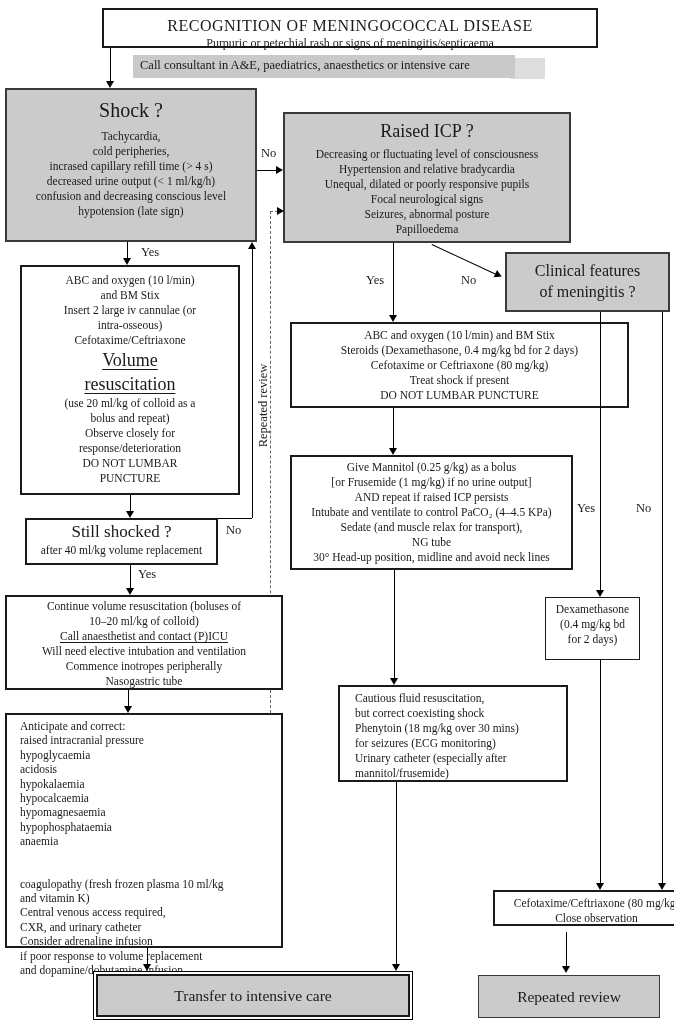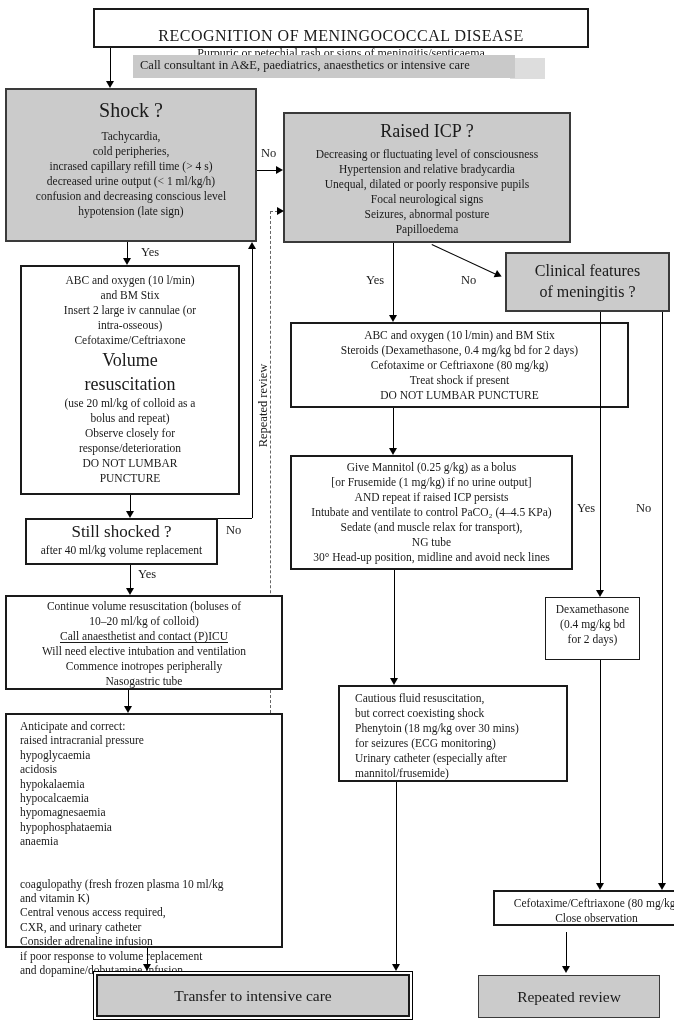--- a/index.html
+++ b/index.html
@@ -19,29 +19,29 @@
   .hdash{position:absolute;height:0;border-top:1px dashed #666;}
   .diag{position:absolute;height:1px;background:#000;transform-origin:0 0;}
   .arr-d{position:absolute;width:0;height:0;border-left:4px solid transparent;border-right:4px solid transparent;border-top:7px solid #000;}
   .arr-u{position:absolute;width:0;height:0;border-left:4px solid transparent;border-right:4px solid transparent;border-bottom:7px solid #000;}
   .arr-r{position:absolute;width:0;height:0;border-top:4px solid transparent;border-bottom:4px solid transparent;border-left:7px solid #000;}
   .lbl{position:absolute;font-size:12.5px;line-height:13px;}
   .rotlabel{position:absolute;width:112px;text-align:center;font-size:12.5px;transform:rotate(-90deg);}
   .big-title{font-size:20px;line-height:26px;margin:4px 0 6px 0;display:block;}
   .med-title{font-size:18px;line-height:24px;margin:3px 0 4px 0;display:block;}
   .sub-title{font-size:16px;line-height:21px;display:block;}
-  .emph{font-size:18px;line-height:24px;display:block;text-underline-offset:3px;}
+  .emph{font-size:18px;line-height:24px;display:block;text-decoration:underline;text-underline-offset:3px;}
   .final-label{font-size:15.5px;}
 </style>
 </head>
 <body>
 
 <div id="stage">
 
-  <div class="box white-box" style="left:93px;top:8px;width:496px;height:40px;padding-top:16px;">
+  <div class="box white-box" style="left:102px;top:8px;width:496px;height:40px;padding-top:6px;">
     <span style="display:block;font-size:16px;line-height:20px;letter-spacing:.5px;">RECOGNITION OF MENINGOCOCCAL DISEASE</span>
     <span style="display:block;font-size:12px;line-height:15px;">Purpuric or petechial rash or signs of meningitis/septicaema</span>
   </div>
 
   <div class="vline" style="left:110px;top:48px;height:33px;"></div>
   <div class="arr-d" style="left:106px;top:81px;"></div>
 
   <div style="position:absolute;left:510px;top:58px;width:35px;height:21px;background:#ddd;"></div>
   <div class="box" style="left:133px;top:55px;width:382px;height:23px;background:#c9c9c9;text-align:left;padding:3px 0 0 7px;font-size:12.5px;">Call consultant in A&amp;E, paediatrics, anaesthetics or intensive care</div>
 

